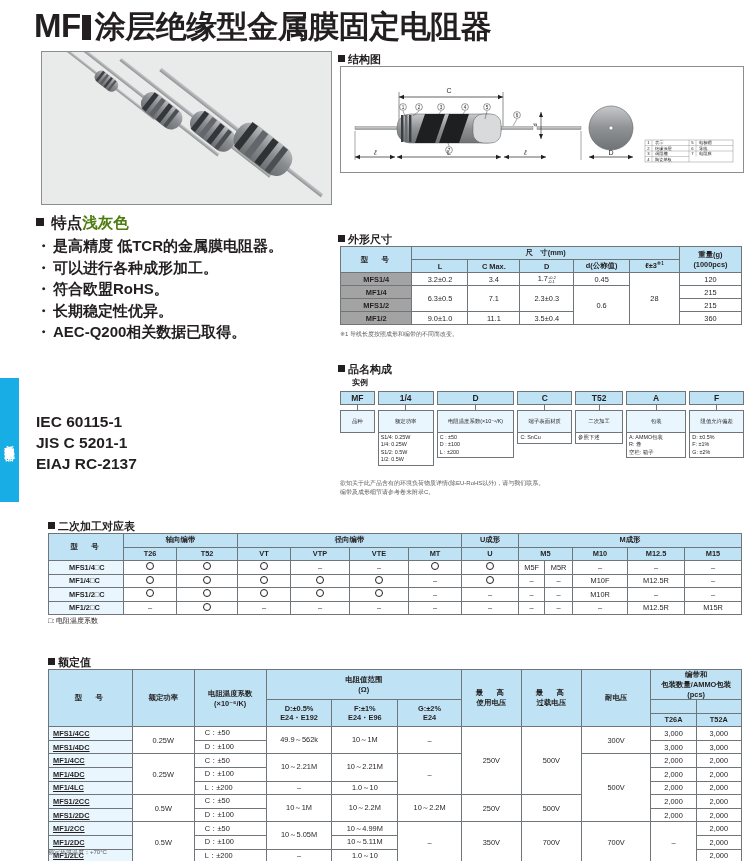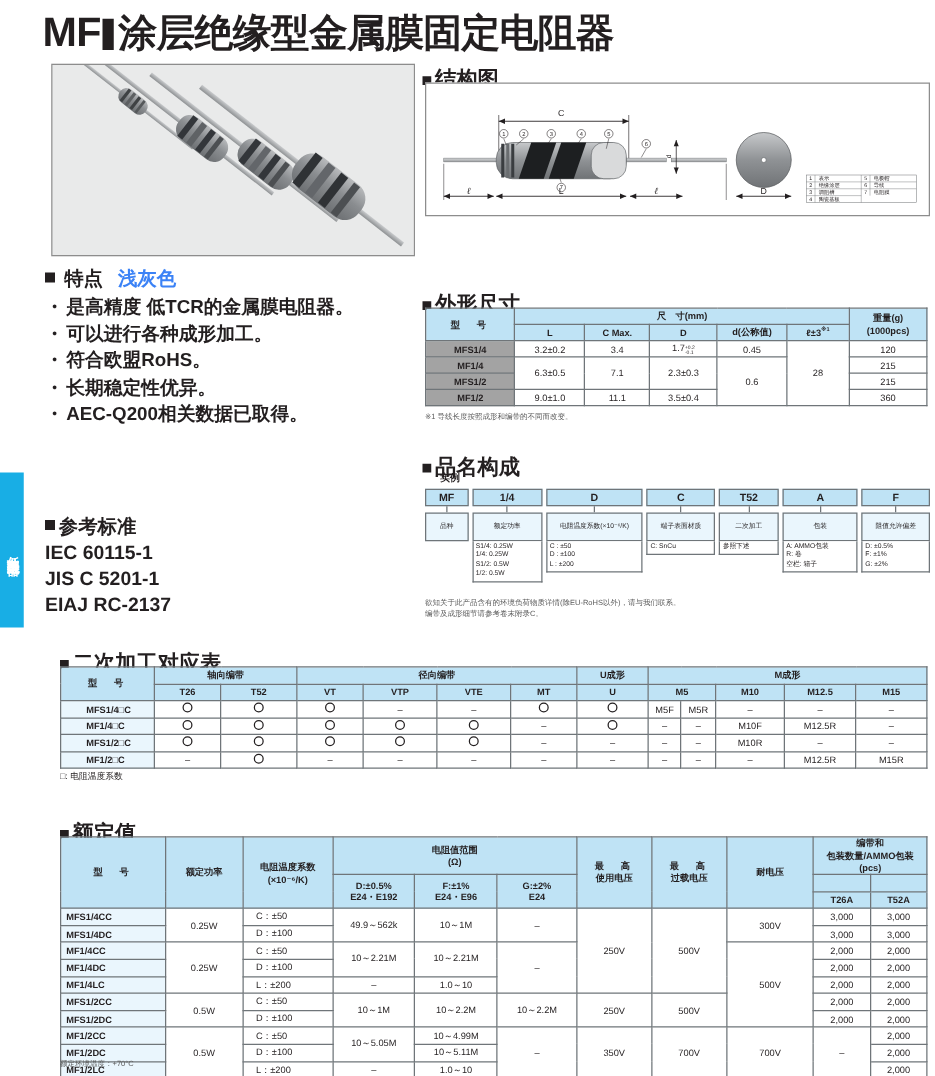--- a/index.html
+++ b/index.html
@@ -29,35 +29,35 @@
   
   .title{
     position:absolute;left:34px;top:6px;
     font-size:30px;font-weight:bold;letter-spacing:-0.5px;
     white-space:nowrap;
   }
   .title .mf{font-family:"Liberation Sans",sans-serif;font-size:33px;}
   .title .bar{display:inline-block;width:9px;height:25px;background:#231f20;vertical-align:-3px;margin:0 4px 0 1px;}
   .title .cn{font-size:31px;}
   
-  .sec{font-size:17px;font-weight:bold;position:absolute;white-space:nowrap;}
+  .sec{font-size:11px;font-weight:bold;position:absolute;white-space:nowrap;}
   .sec:before{content:"";display:inline-block;width:7px;height:7px;background:#231f20;margin-right:3px;vertical-align:1px;}
   
   .photo{
     position:absolute;left:41px;top:51px;width:289px;height:152px;
     border:1px solid #8d8d8d;
     background:#e9eaea;
     overflow:hidden;
   }
   .photo svg{display:block;}
   
   .features{position:absolute;left:36px;top:213px;width:320px;}
   .feat-head{font-size:15.5px;font-weight:bold;white-space:nowrap;}
   .feat-head:before{content:"";display:inline-block;width:8px;height:8px;background:#231f20;margin-right:3px;vertical-align:2px;}
-  .feat-head .red{color:#3b82f6;margin-left:12px;}
+  .feat-head .red{color:#4d7c0f;}
   .feat-list{margin:1px 0 0 0;padding:0;list-style:none;}
   .feat-list li{font-size:15px;font-weight:bold;line-height:21.5px;white-space:nowrap;}
   .feat-list li.noDot{padding-left:0;}
   .dot{margin-right:2px;}
   
   .stds{position:absolute;left:36px;top:411px;width:250px;}
   .std-head{font-size:15.5px;font-weight:bold;}
   .std-head:before{content:"";display:inline-block;width:8px;height:8px;background:#231f20;margin-right:3px;vertical-align:2px;}
   .std-line{font-size:15.5px;font-weight:bold;line-height:21px;}
   
@@ -113,21 +113,21 @@
   table.sec2{width:694px;}
   table.sec2 td,table.sec2 th{height:12.5px;}
   table.sec2 .model{background:#eaf6fd;font-weight:bold;text-align:left;padding-left:20px;}
   .circ{display:inline-block;width:6px;height:6px;border:0.9px solid #231f20;border-radius:50%;}
   .sec2-note{position:absolute;left:48px;top:616px;font-size:7px;color:#231f20;}
   
   #sec-rat{left:48px;top:655px;}
   .rat-wrap{position:absolute;left:48px;top:669px;width:694px;}
   table.rat{width:694px;}
   table.rat td,table.rat th{height:12.6px;}
-  table.rat .model{background:#eaf6fd;font-weight:bold;text-align:left;padding-left:4px;}
+  table.rat .model{background:#eaf6fd;font-weight:bold;text-align:left;padding-left:4px;text-decoration:underline;}
   table.rat .tcr{text-align:left;padding-left:10px;}
   .rat-note{position:absolute;left:48px;top:848px;}
   .sp{letter-spacing:3px;}
 </style>
 </head>
 <body>
 
 <div class="side-tab">
   <span>低功率型电阻器</span>
 </div>
@@ -204,21 +204,20 @@
   <ul class="feat-list">
     <li><span class="dot">・</span><span>是高精度 低TCR的金属膜电阻器。</span></li>
     <li><span class="dot">・</span><span>可以进行各种成形加工。</span></li>
     <li><span class="dot">・</span><span>符合欧盟RoHS。</span></li>
     <li><span class="dot">・</span><span>长期稳定性优异。</span></li>
     <li><span class="dot">・</span><span>AEC-Q200相关数据已取得。</span></li>
   </ul>
 </div>
 
 <div class="stds">
-  <div class="std-head">参考标准</div>
   <div class="std-line">IEC 60115-1</div>
   <div class="std-line">JIS C 5201-1</div>
   <div class="std-line">EIAJ RC-2137</div>
 </div>
 
 <div class="sec" id="sec-structure">结构图</div>
 <div class="struct-box">
   <svg width="400" height="103" viewBox="0 0 400 103">
     <defs>
       <linearGradient id="sbody" x1="0" y1="0" x2="0" y2="1">

